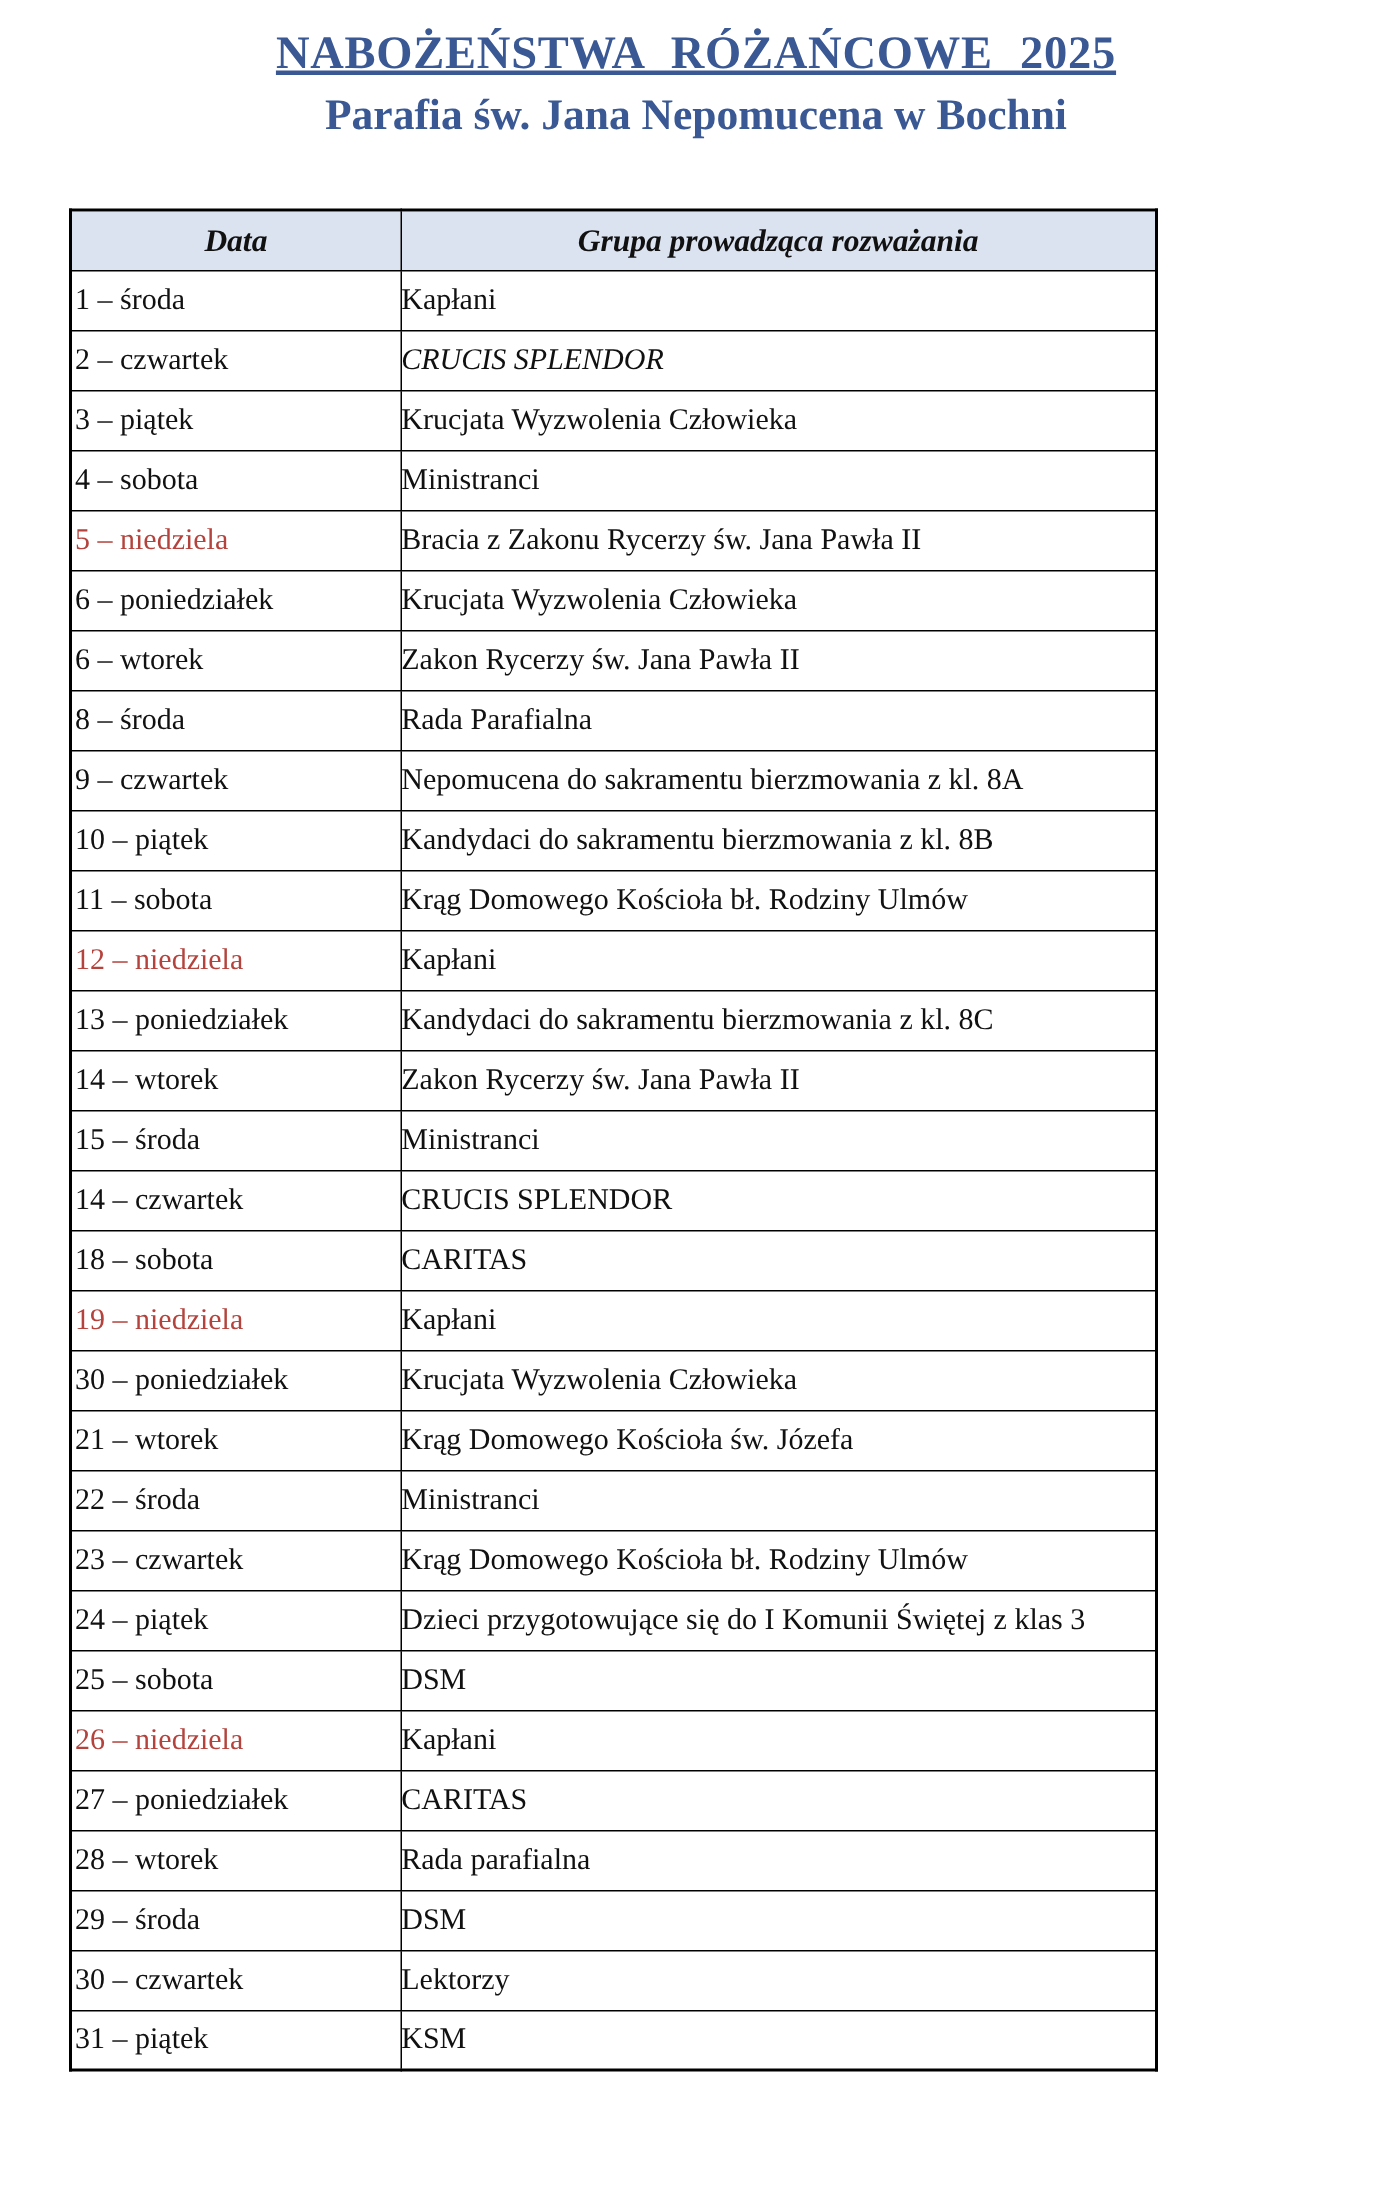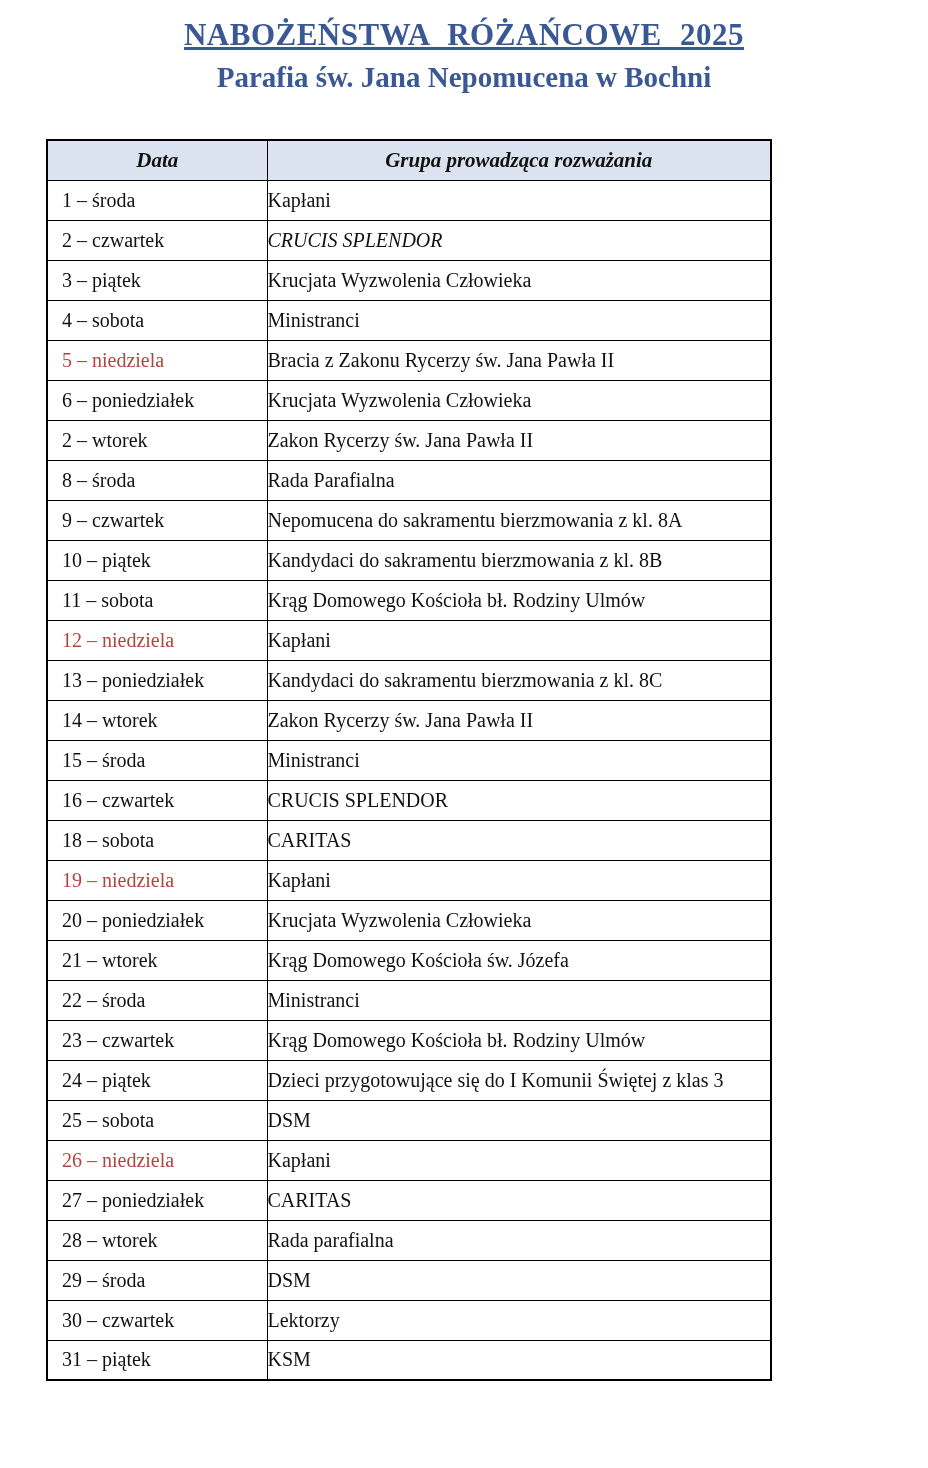--- a/index.html
+++ b/index.html
@@ -59,21 +59,21 @@
     overflow: hidden;
     white-space: nowrap;
   }
   table.schedule th {
     background: var(--header-bg);
     font-weight: bold;
     font-style: italic;
     text-align: center;
     font-size: 21px;
   }
-  td.date-cell { padding-left: 14px; }
+  td.date-cell { padding-left: 2px; }
   td.group-cell { }
   td.sunday { color: var(--sunday-red); }
   td.italic { font-style: italic; }
 </style>
 </head>
 <body>
 
 <div class="page">
   <h1 class="doc-title">NABOŻEŃSTWA RÓŻAŃCOWE 2025</h1>
   <h2 class="doc-subtitle">Parafia św. Jana Nepomucena w Bochni</h2>
@@ -108,21 +108,21 @@
         </tr>
         <tr>
           <td class="date-cell sunday">5 – niedziela</td>
           <td class="group-cell">Bracia z Zakonu Rycerzy św. Jana Pawła II</td>
         </tr>
         <tr>
           <td class="date-cell">6 – poniedziałek</td>
           <td class="group-cell">Krucjata Wyzwolenia Człowieka</td>
         </tr>
         <tr>
-          <td class="date-cell">2 – wtorek</td>
+          <td class="date-cell">6 – wtorek</td>
           <td class="group-cell">Zakon Rycerzy św. Jana Pawła II</td>
         </tr>
         <tr>
           <td class="date-cell">8 – środa</td>
           <td class="group-cell">Rada Parafialna</td>
         </tr>
         <tr>
           <td class="date-cell">9 – czwartek</td>
           <td class="group-cell">Nepomucena do sakramentu bierzmowania z kl. 8A</td>
         </tr>
@@ -144,33 +144,33 @@
         </tr>
         <tr>
           <td class="date-cell">14 – wtorek</td>
           <td class="group-cell">Zakon Rycerzy św. Jana Pawła II</td>
         </tr>
         <tr>
           <td class="date-cell">15 – środa</td>
           <td class="group-cell">Ministranci</td>
         </tr>
         <tr>
-          <td class="date-cell">16 – czwartek</td>
+          <td class="date-cell">14 – czwartek</td>
           <td class="group-cell">CRUCIS SPLENDOR</td>
         </tr>
         <tr>
           <td class="date-cell">18 – sobota</td>
           <td class="group-cell">CARITAS</td>
         </tr>
         <tr>
           <td class="date-cell sunday">19 – niedziela</td>
           <td class="group-cell">Kapłani</td>
         </tr>
         <tr>
-          <td class="date-cell">20 – poniedziałek</td>
+          <td class="date-cell">30 – poniedziałek</td>
           <td class="group-cell">Krucjata Wyzwolenia Człowieka</td>
         </tr>
         <tr>
           <td class="date-cell">21 – wtorek</td>
           <td class="group-cell">Krąg Domowego Kościoła św. Józefa</td>
         </tr>
         <tr>
           <td class="date-cell">22 – środa</td>
           <td class="group-cell">Ministranci</td>
         </tr>

